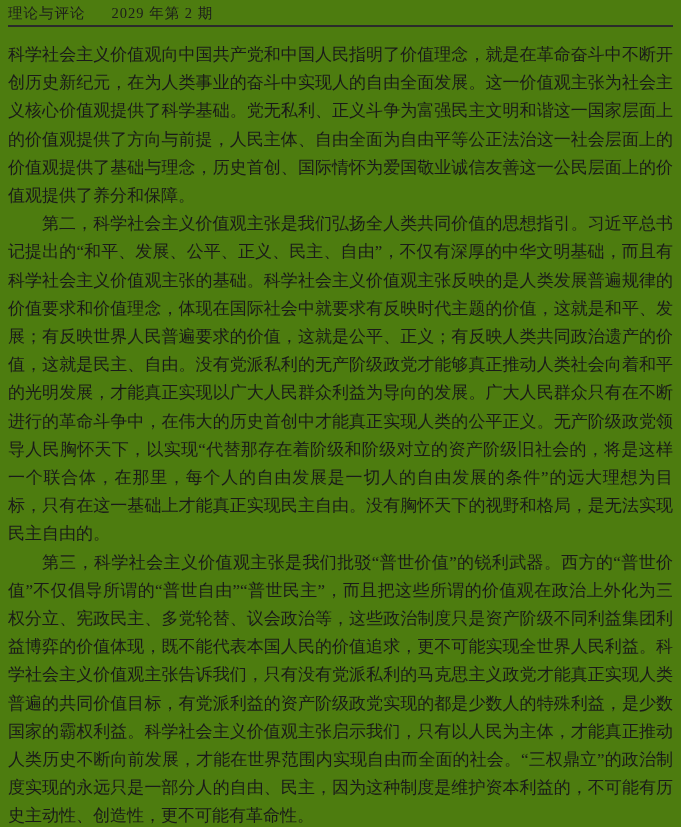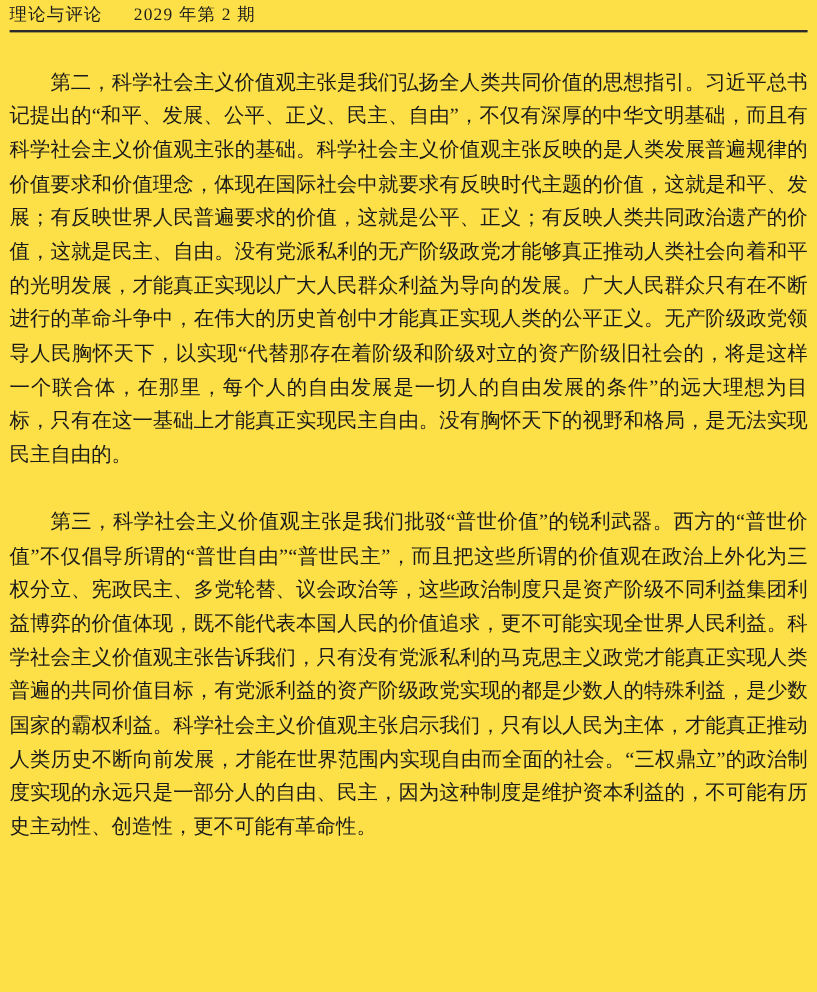--- a/index.html
+++ b/index.html
@@ -7,21 +7,21 @@
     padding: 0;
     background: #ffffff;
   }
   .page {
     position: relative;
     width: 681px;
     height: 827px;
     box-sizing: border-box;
     padding: 4px 8px 0 8px;
     overflow: hidden;
-    background: #fde047;
+    background: #4d7c0f;
     color: #1c1c1c;
     font-family: "Liberation Serif", "DejaVu Serif", serif;
   }
   .running-head {
     display: flex;
     align-items: baseline;
     gap: 26px;
     font-size: 14.5px;
     line-height: 19px;
     letter-spacing: 1px;
@@ -39,29 +39,29 @@
     text-align: justify;
     text-justify: inter-ideograph;
     color: #1a1a1a;
   }
   .article-body p {
     margin: 0;
     padding: 0;
   }
   .article-body p.indent {
     text-indent: 2em;
-    margin-top: 28px;
   }
 </style>
 </head>
 <body>
 
 <div class="page">
   <header class="running-head">
     <span>理论与评论</span>
     <span>2029 年第 2 期</span>
   </header>
   <div class="head-rule"></div>
   <main class="article-body">
+    <p>科学社会主义价值观向中国共产党和中国人民指明了价值理念，就是在革命奋斗中不断开创历史新纪元，在为人类事业的奋斗中实现人的自由全面发展。这一价值观主张为社会主义核心价值观提供了科学基础。党无私利、正义斗争为富强民主文明和谐这一国家层面上的价值观提供了方向与前提，人民主体、自由全面为自由平等公正法治这一社会层面上的价值观提供了基础与理念，历史首创、国际情怀为爱国敬业诚信友善这一公民层面上的价值观提供了养分和保障。</p>
     <p class="indent">第二，科学社会主义价值观主张是我们弘扬全人类共同价值的思想指引。习近平总书记提出的“和平、发展、公平、正义、民主、自由”，不仅有深厚的中华文明基础，而且有科学社会主义价值观主张的基础。科学社会主义价值观主张反映的是人类发展普遍规律的价值要求和价值理念，体现在国际社会中就要求有反映时代主题的价值，这就是和平、发展；有反映世界人民普遍要求的价值，这就是公平、正义；有反映人类共同政治遗产的价值，这就是民主、自由。没有党派私利的无产阶级政党才能够真正推动人类社会向着和平的光明发展，才能真正实现以广大人民群众利益为导向的发展。广大人民群众只有在不断进行的革命斗争中，在伟大的历史首创中才能真正实现人类的公平正义。无产阶级政党领导人民胸怀天下，以实现“代替那存在着阶级和阶级对立的资产阶级旧社会的，将是这样一个联合体，在那里，每个人的自由发展是一切人的自由发展的条件”的远大理想为目标，只有在这一基础上才能真正实现民主自由。没有胸怀天下的视野和格局，是无法实现民主自由的。</p>
     <p class="indent">第三，科学社会主义价值观主张是我们批驳“普世价值”的锐利武器。西方的“普世价值”不仅倡导所谓的“普世自由”“普世民主”，而且把这些所谓的价值观在政治上外化为三权分立、宪政民主、多党轮替、议会政治等，这些政治制度只是资产阶级不同利益集团利益博弈的价值体现，既不能代表本国人民的价值追求，更不可能实现全世界人民利益。科学社会主义价值观主张告诉我们，只有没有党派私利的马克思主义政党才能真正实现人类普遍的共同价值目标，有党派利益的资产阶级政党实现的都是少数人的特殊利益，是少数国家的霸权利益。科学社会主义价值观主张启示我们，只有以人民为主体，才能真正推动人类历史不断向前发展，才能在世界范围内实现自由而全面的社会。“三权鼎立”的政治制度实现的永远只是一部分人的自由、民主，因为这种制度是维护资本利益的，不可能有历史主动性、创造性，更不可能有革命性。</p>
   </main>
 </div>
 
 </body></html>

